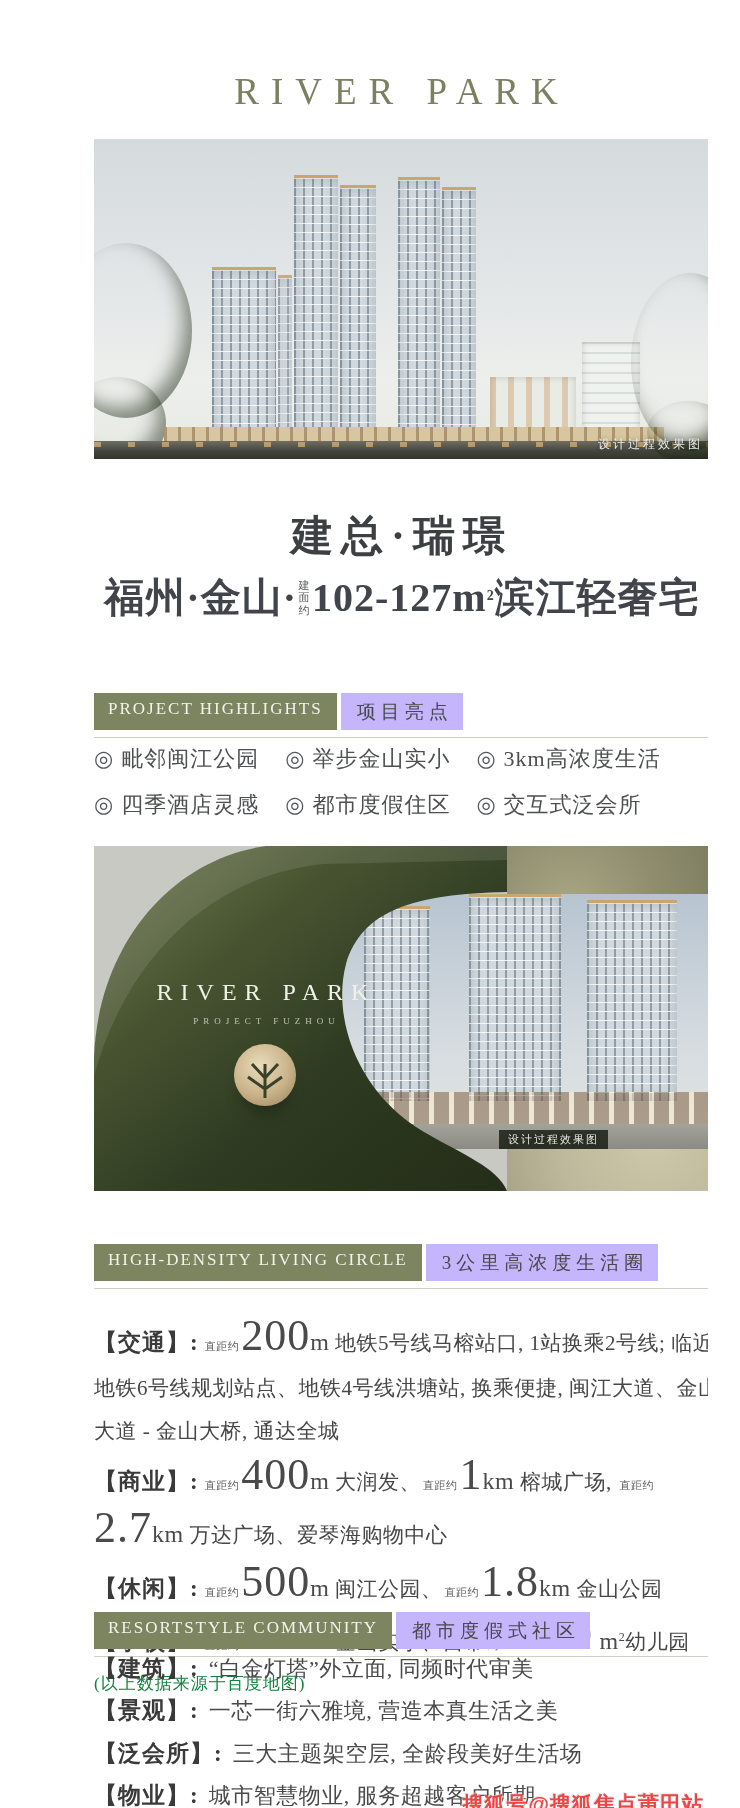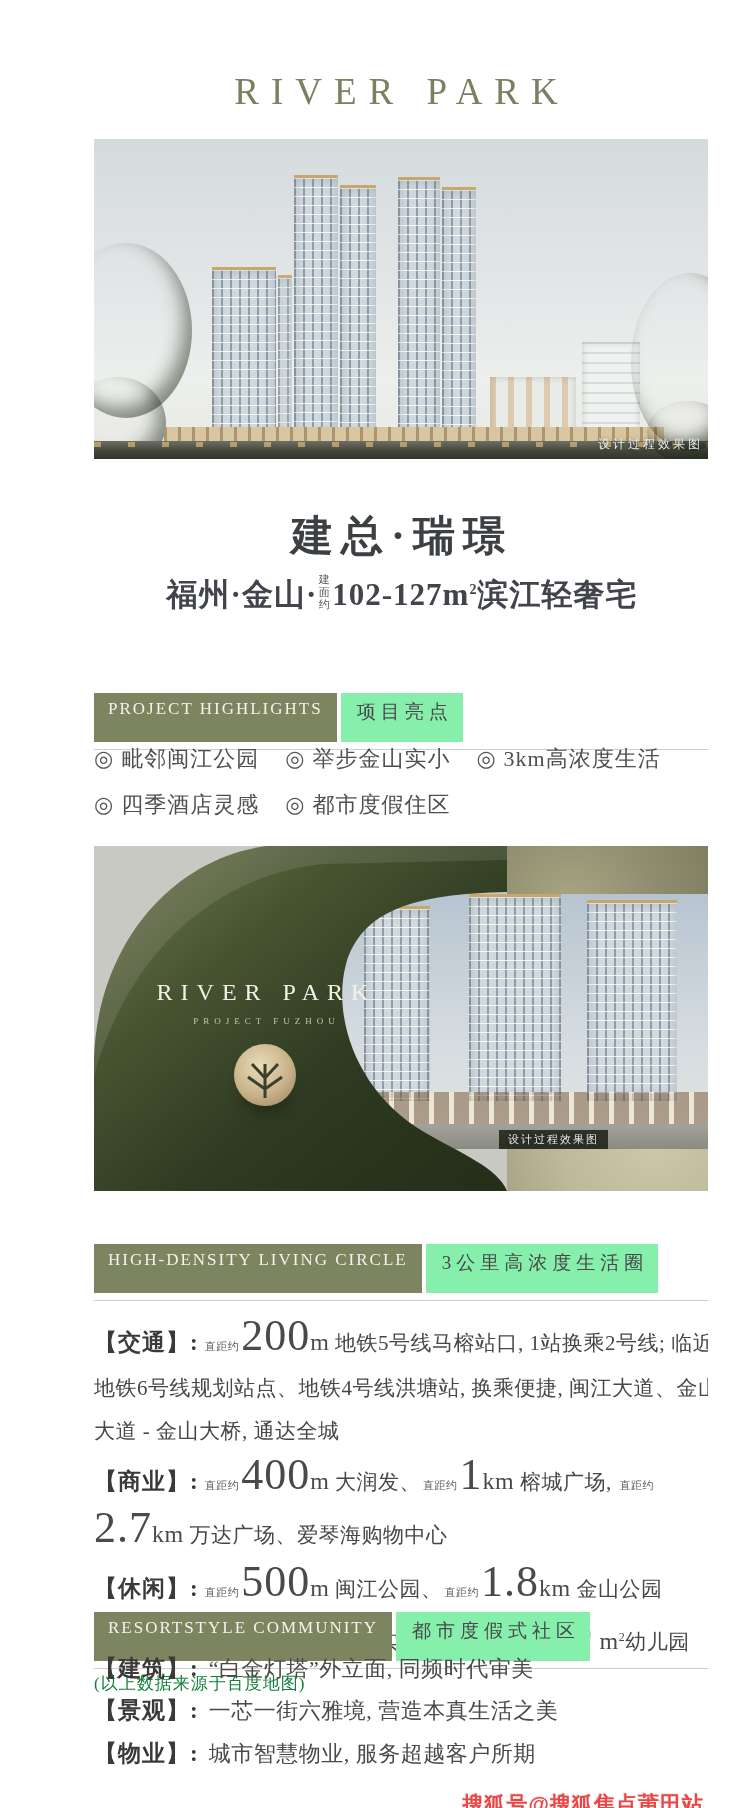--- a/index.html
+++ b/index.html
@@ -51,38 +51,38 @@
 
   
   .title {
     position:absolute; top:494px; left:0; width:740px; margin:0; text-align:center;
     font-size:42px; font-weight:bold; letter-spacing:8px; color:#3d4043;
   }
   .subtitle {
     position:absolute; top:556px; left:0; width:740px; margin:0; text-align:center;
     font-size:31px; font-weight:bold; color:#41444a; letter-spacing:1px;
   }
-  .sub-normal { font-size:31px; }
+  .sub-normal { font-size:40px; }
   .sub-vsmall { display:inline-block; width:13px; font-size:11px; line-height:1.15;
     font-weight:normal; color:#55585c; vertical-align:baseline; word-break:break-all;
     transform:translateY(3px); margin:0 1px; }
   .sub-sup { font-size:14px; vertical-align:super; }
 
   
   .sec-head {
     position:absolute; left:62px; width:623px; display:flex; align-items:stretch;
     border-bottom:1px solid #cfcfca; padding-bottom:7px;
   }
   .sh-en {
     background:#7d8460; color:#f3f3ec; font-size:17px; letter-spacing:2px;
     padding:6px 14px 5px; white-space:nowrap;
   }
   .sh-zh {
-    background:#86efac; color:#47494a; font-size:19px; letter-spacing:5px;
-    padding:6px 10px 17px 16px; margin-left:4px; white-space:nowrap;
+    background:#c4b5fd; color:#47494a; font-size:19px; letter-spacing:5px;
+    padding:6px 10px 5px 16px; margin-left:4px; white-space:nowrap;
   }
 
   
   .bullets {
     position:absolute; left:62px; top:730px; width:610px;
     display:grid; grid-template-columns:repeat(3,auto); justify-content:start;
     column-gap:26px; row-gap:16px; font-size:22px; color:#4d4f50; letter-spacing:1px;
   }
   .bullet-item { white-space:nowrap; }
   .bullet-marker { margin-right:7px; color:#55575a; }
@@ -169,20 +169,21 @@
   <div class="sec-head" style="top:679px">
     <span class="sh-en">PROJECT HIGHLIGHTS</span>
     <span class="sh-zh">项目亮点</span>
   </div>
   <div class="bullets">
       <span class="bullet-item"><span class="bullet-marker">◎</span><span>毗邻闽江公园</span></span>
       <span class="bullet-item"><span class="bullet-marker">◎</span><span>举步金山实小</span></span>
       <span class="bullet-item"><span class="bullet-marker">◎</span><span>3km高浓度生活</span></span>
       <span class="bullet-item"><span class="bullet-marker">◎</span><span>四季酒店灵感</span></span>
       <span class="bullet-item"><span class="bullet-marker">◎</span><span>都市度假住区</span></span>
+      <span class="bullet-item"><span class="bullet-marker">◎</span><span>交互式泛会所</span></span>
     </div>
 
   <div class="gallery">
     <div class="g-corner-top"></div>
     <div class="g-corner-bottom"></div>
     <div class="g-photo">
       <div class="tower" style="left:35px;top:12px;width:66px;height:192px"></div>
       <div class="tower" style="left:140px;top:0;width:92px;height:204px"></div>
       <div class="tower" style="left:258px;top:6px;width:90px;height:198px"></div>
       <div class="g-podium"></div>
@@ -226,17 +227,18 @@
     <p class="footnote">(以上数据来源于百度地图)</p>
   </div>
 
   <div class="sec-head" style="top:1598px">
     <span class="sh-en">RESORTSTYLE COMMUNITY</span>
     <span class="sh-zh">都市度假式社区</span>
   </div>
   <div class="resort">
       <p class="resort-item"><span class="info-label">【建筑】:</span><span> “白金灯塔”外立面, 同频时代审美</span></p>
       <p class="resort-item"><span class="info-label">【景观】:</span><span> 一芯一街六雅境, 营造本真生活之美</span></p>
+      <p class="resort-item"><span class="info-label">【泛会所】:</span><span> 三大主题架空层, 全龄段美好生活场</span></p>
       <p class="resort-item"><span class="info-label">【物业】:</span><span> 城市智慧物业, 服务超越客户所期</span></p>
     </div>
 
   <div class="page-wm">搜狐号@搜狐焦点莆田站</div>
 </div>
 
 </body></html>

